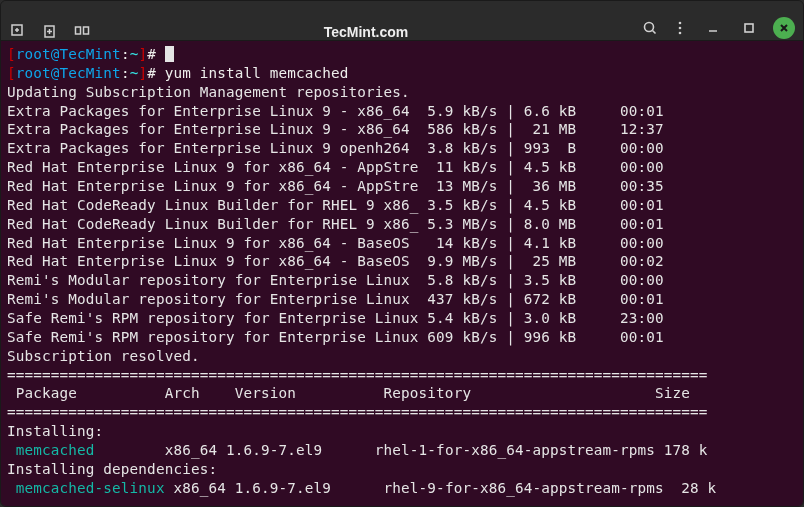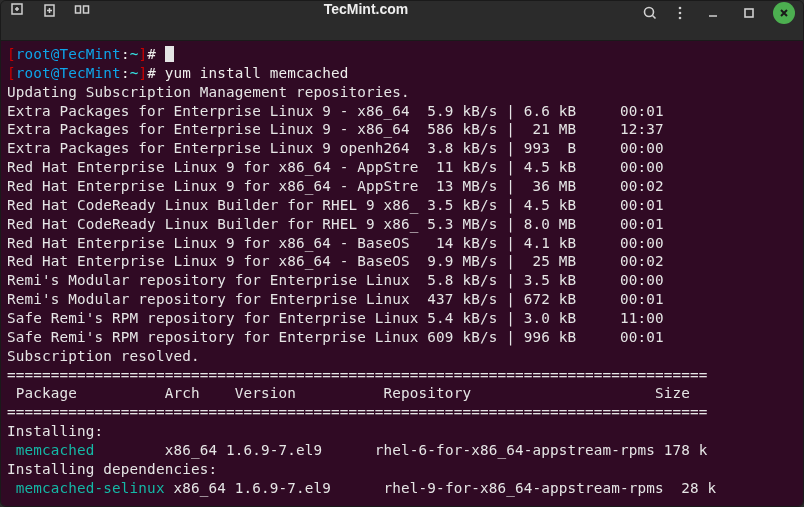--- a/index.html
+++ b/index.html
@@ -21,21 +21,21 @@
       display: flex;
       flex-direction: column;
       border: 1px solid #1a1a1a;
       border-radius: 6px;
       overflow: hidden;
     }
     .titlebar {
       background: #2b2b2b;
       height: 40px;
       display: flex;
-      align-items: flex-start;
+      align-items: flex-end;
       padding: 0 8px;
       color: #e0e0e0;
       border-bottom: 1px solid #1a1a1a;
     }
     .tb-left {
       display: flex;
       gap: 14px;
       align-items: center;
     }
     .tb-icon {
@@ -162,30 +162,30 @@
     </div>
   </div>
 
   <div class="terminal"><span class="red">[</span><span class="green">root</span><span class="green">@</span><span class="green">TecMint</span><span class="white">:</span><span class="cyan">~</span><span class="red">]</span><span class="white">#</span> <span class="cursor"></span>
 <span class="red">[</span><span class="green">root</span><span class="green">@</span><span class="green">TecMint</span><span class="white">:</span><span class="cyan">~</span><span class="red">]</span><span class="white">#</span> <span class="white">yum install memcached</span>
 <span>Updating Subscription Management repositories.</span>
 <span>Extra Packages for Enterprise Linux 9 - x86_64  5.9 kB/s | 6.6 kB     00:01</span>
 <span>Extra Packages for Enterprise Linux 9 - x86_64  586 kB/s |  21 MB     12:37</span>
 <span>Extra Packages for Enterprise Linux 9 openh264  3.8 kB/s | 993  B     00:00</span>
 <span>Red Hat Enterprise Linux 9 for x86_64 - AppStre  11 kB/s | 4.5 kB     00:00</span>
-<span>Red Hat Enterprise Linux 9 for x86_64 - AppStre  13 MB/s |  36 MB     00:02</span>
+<span>Red Hat Enterprise Linux 9 for x86_64 - AppStre  13 MB/s |  36 MB     00:35</span>
 <span>Red Hat CodeReady Linux Builder for RHEL 9 x86_ 3.5 kB/s | 4.5 kB     00:01</span>
 <span>Red Hat CodeReady Linux Builder for RHEL 9 x86_ 5.3 MB/s | 8.0 MB     00:01</span>
 <span>Red Hat Enterprise Linux 9 for x86_64 - BaseOS   14 kB/s | 4.1 kB     00:00</span>
 <span>Red Hat Enterprise Linux 9 for x86_64 - BaseOS  9.9 MB/s |  25 MB     00:02</span>
 <span>Remi's Modular repository for Enterprise Linux  5.8 kB/s | 3.5 kB     00:00</span>
 <span>Remi's Modular repository for Enterprise Linux  437 kB/s | 672 kB     00:01</span>
-<span>Safe Remi's RPM repository for Enterprise Linux 5.4 kB/s | 3.0 kB     11:00</span>
+<span>Safe Remi's RPM repository for Enterprise Linux 5.4 kB/s | 3.0 kB     23:00</span>
 <span>Safe Remi's RPM repository for Enterprise Linux 609 kB/s | 996 kB     00:01</span>
 <span>Subscription resolved.</span>
 <span>================================================================================</span>
 <span> Package          Arch    Version          Repository                     Size</span>
 <span>================================================================================</span>
 <span>Installing:</span>
-<span class="brightgreen"> memcached</span><span>        x86_64 1.6.9-7.el9      rhel-6-for-x86_64-appstream-rpms 178 k</span>
+<span class="brightgreen"> memcached</span><span>        x86_64 1.6.9-7.el9      rhel-1-for-x86_64-appstream-rpms 178 k</span>
 <span>Installing dependencies:</span>
 <span class="brightgreen"> memcached-selinux</span><span> x86_64 1.6.9-7.el9      rhel-9-for-x86_64-appstream-rpms  28 k</span></div>
 </div>
 
 </body></html>

